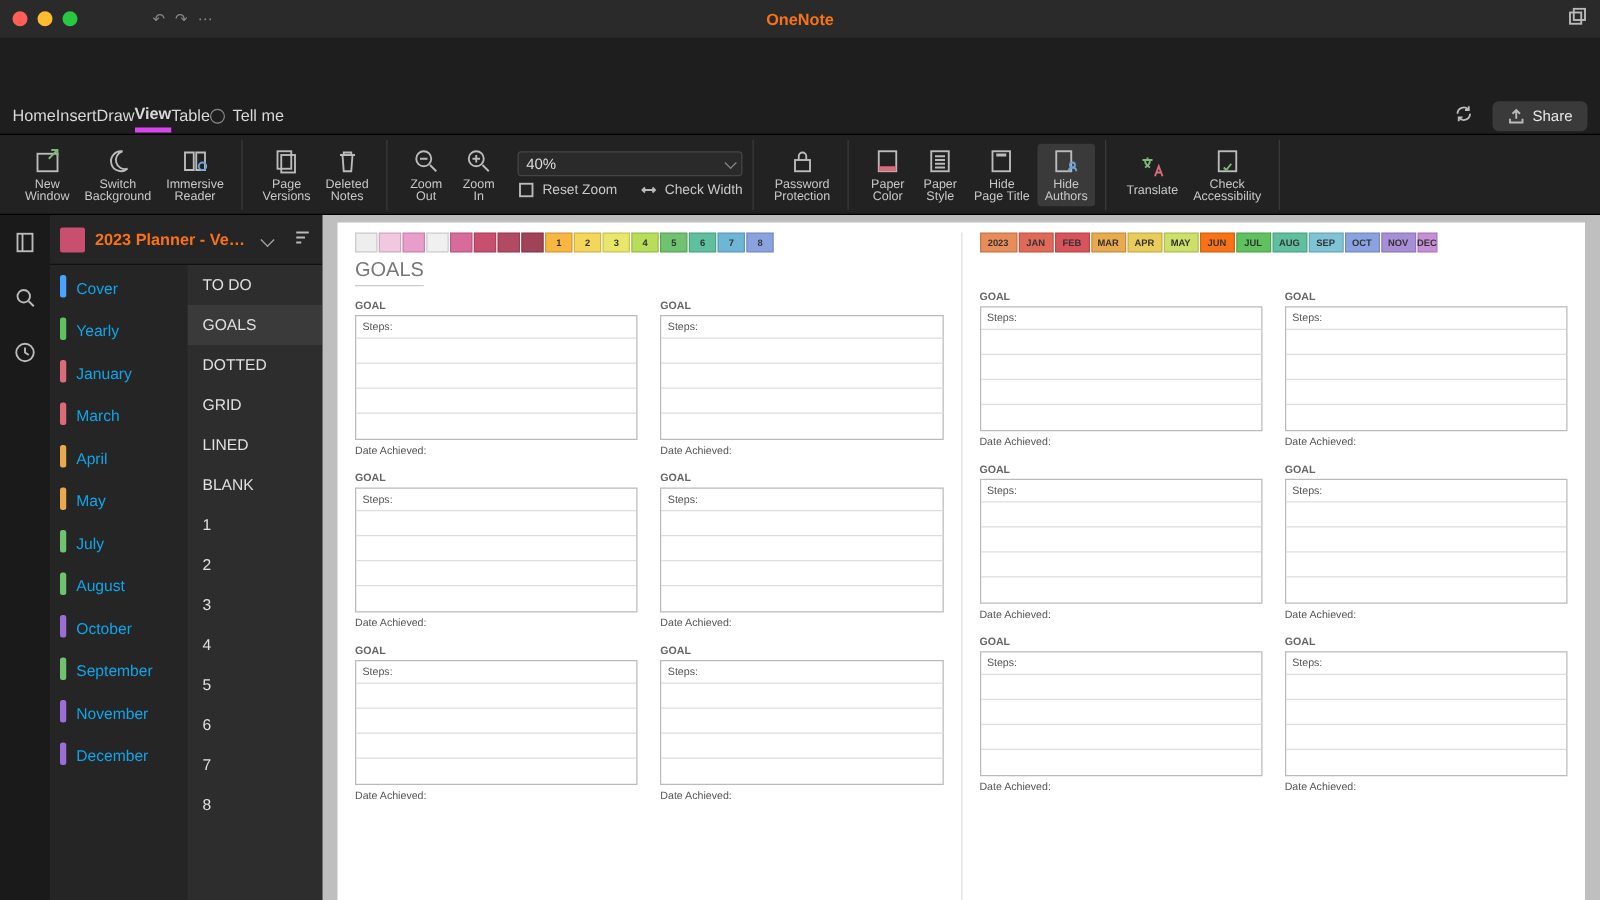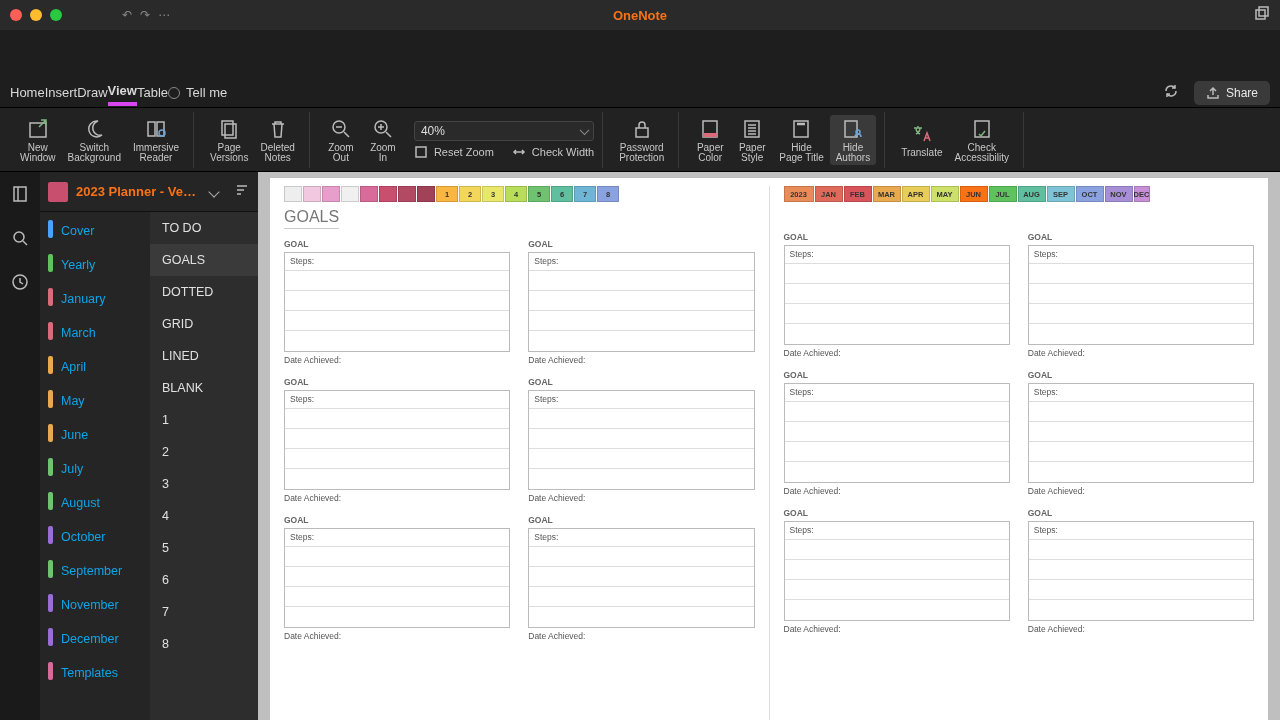--- a/index.html
+++ b/index.html
@@ -370,24 +370,20 @@
           </div>
           <div class="sec-item">
             <span class="cclr" style="background:#e8a94f"></span>
             <span>April</span>
           </div>
           <div class="sec-item">
             <span class="cclr" style="background:#e8a94f"></span>
             <span>May</span>
           </div>
           <div class="sec-item">
-            <span class="cclr" style="background:#e8a94f"></span>
-            <span>June</span>
-          </div>
-          <div class="sec-item">
             <span class="cclr" style="background:#6fc26f"></span>
             <span>July</span>
           </div>
           <div class="sec-item">
             <span class="cclr" style="background:#6fc26f"></span>
             <span>August</span>
           </div>
           <div class="sec-item">
             <span class="cclr" style="background:#9b6dd7"></span>
             <span>October</span>
@@ -396,24 +392,20 @@
             <span class="cclr" style="background:#6fc26f"></span>
             <span>September</span>
           </div>
           <div class="sec-item">
             <span class="cclr" style="background:#9b6dd7"></span>
             <span>November</span>
           </div>
           <div class="sec-item">
             <span class="cclr" style="background:#9b6dd7"></span>
             <span>December</span>
-          </div>
-          <div class="sec-item">
-            <span class="cclr" style="background:#d96b9a"></span>
-            <span>Templates</span>
           </div>
         </div>
       <div class="pages-col" id="pages">
           <div class="pg-item">TO DO</div>
           <div class="pg-item selected">GOALS</div>
           <div class="pg-item">DOTTED</div>
           <div class="pg-item">GRID</div>
           <div class="pg-item">LINED</div>
           <div class="pg-item">BLANK</div>
           <div class="pg-item">1</div>

